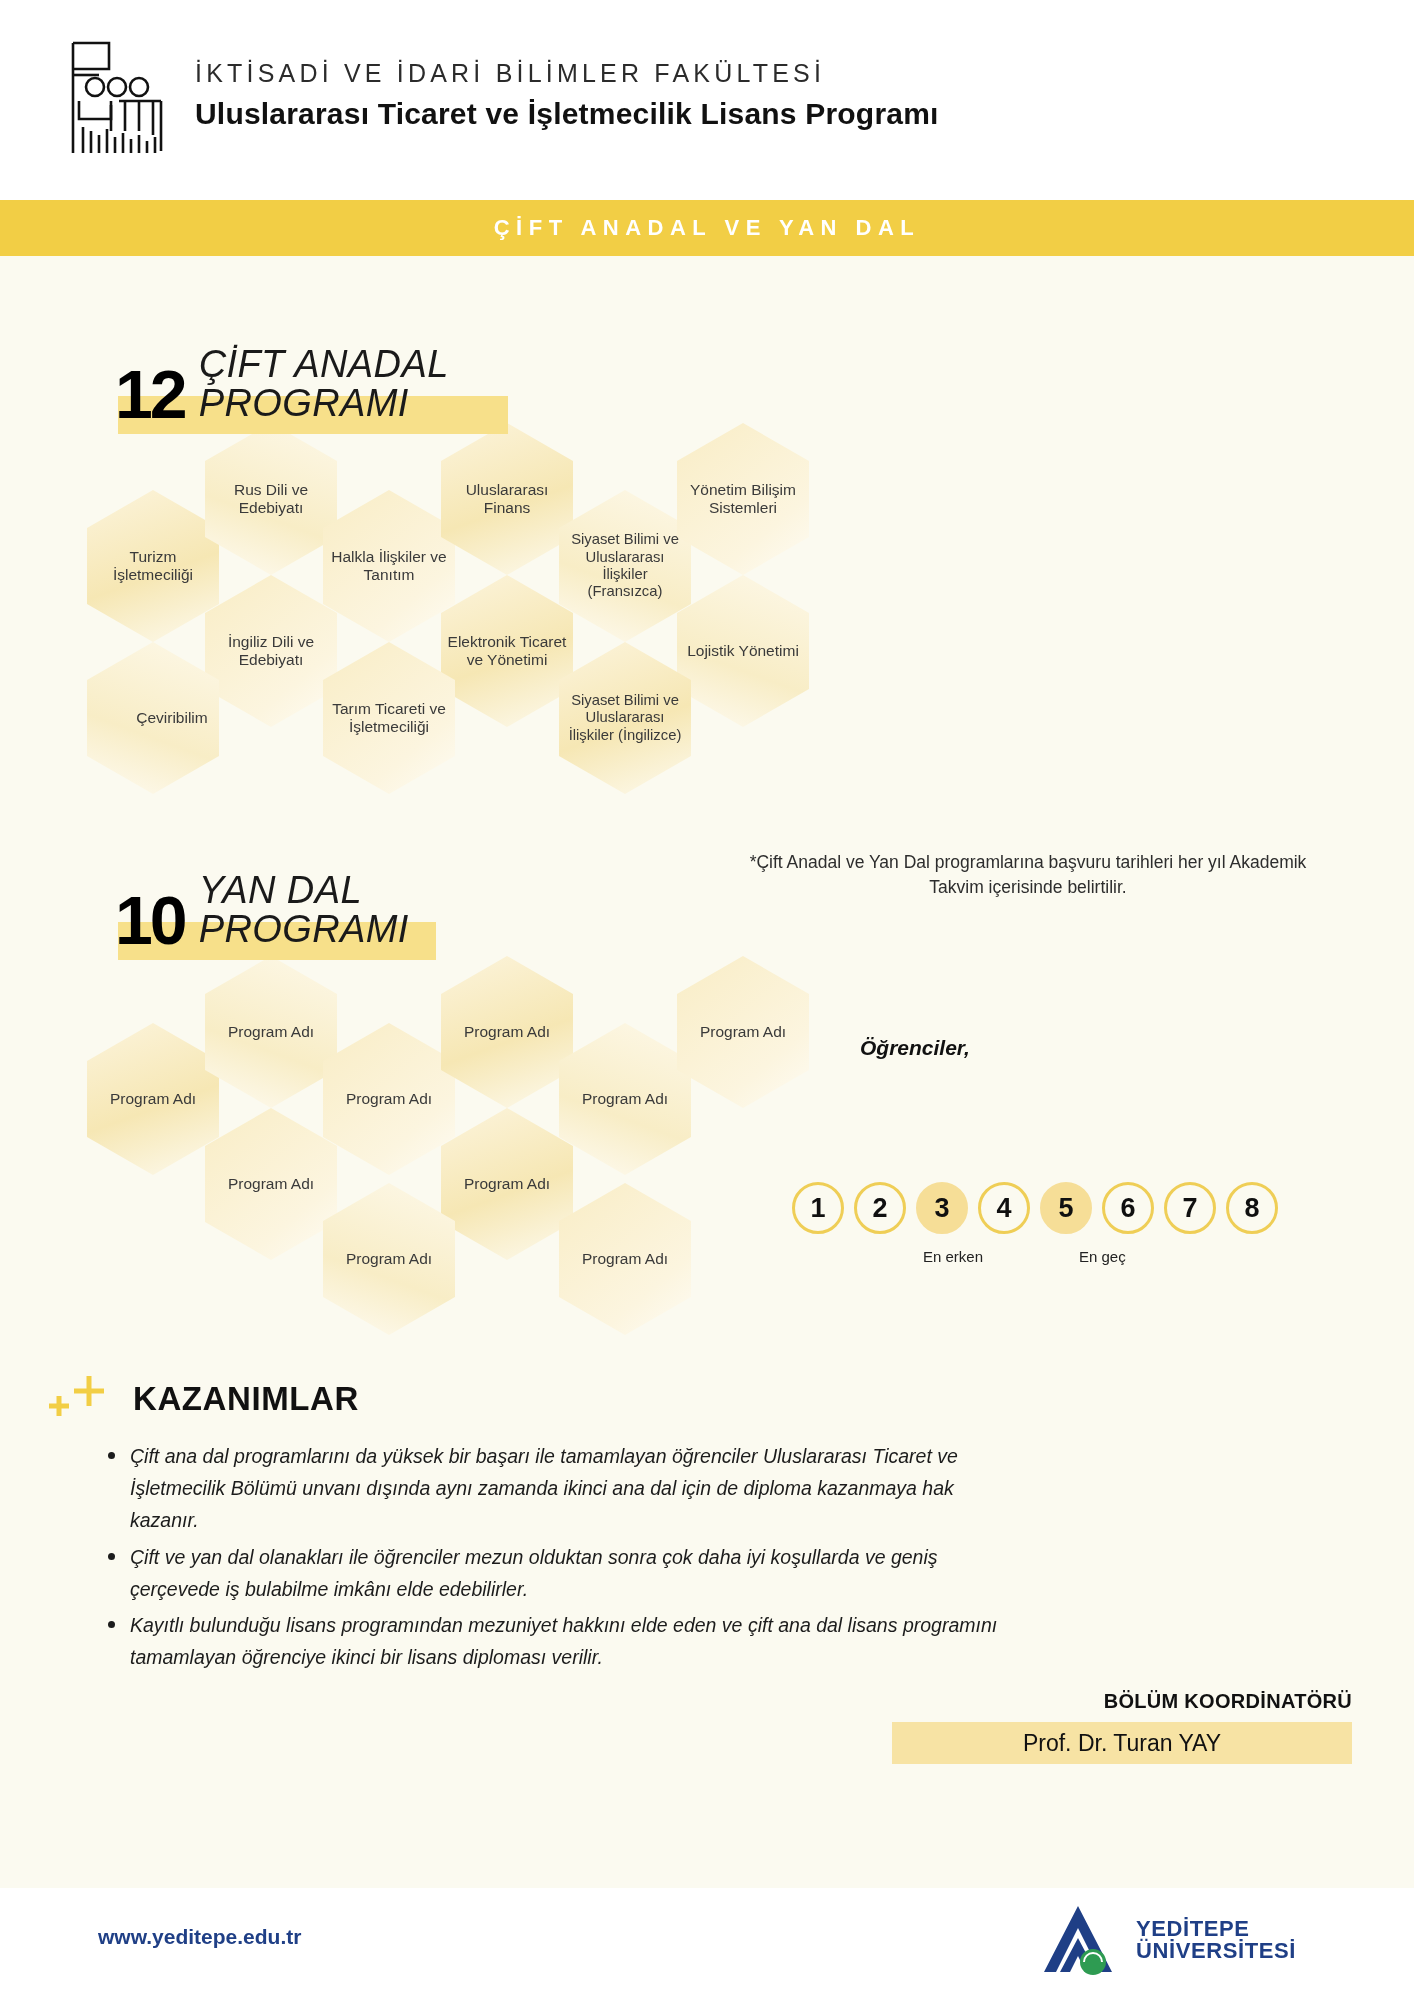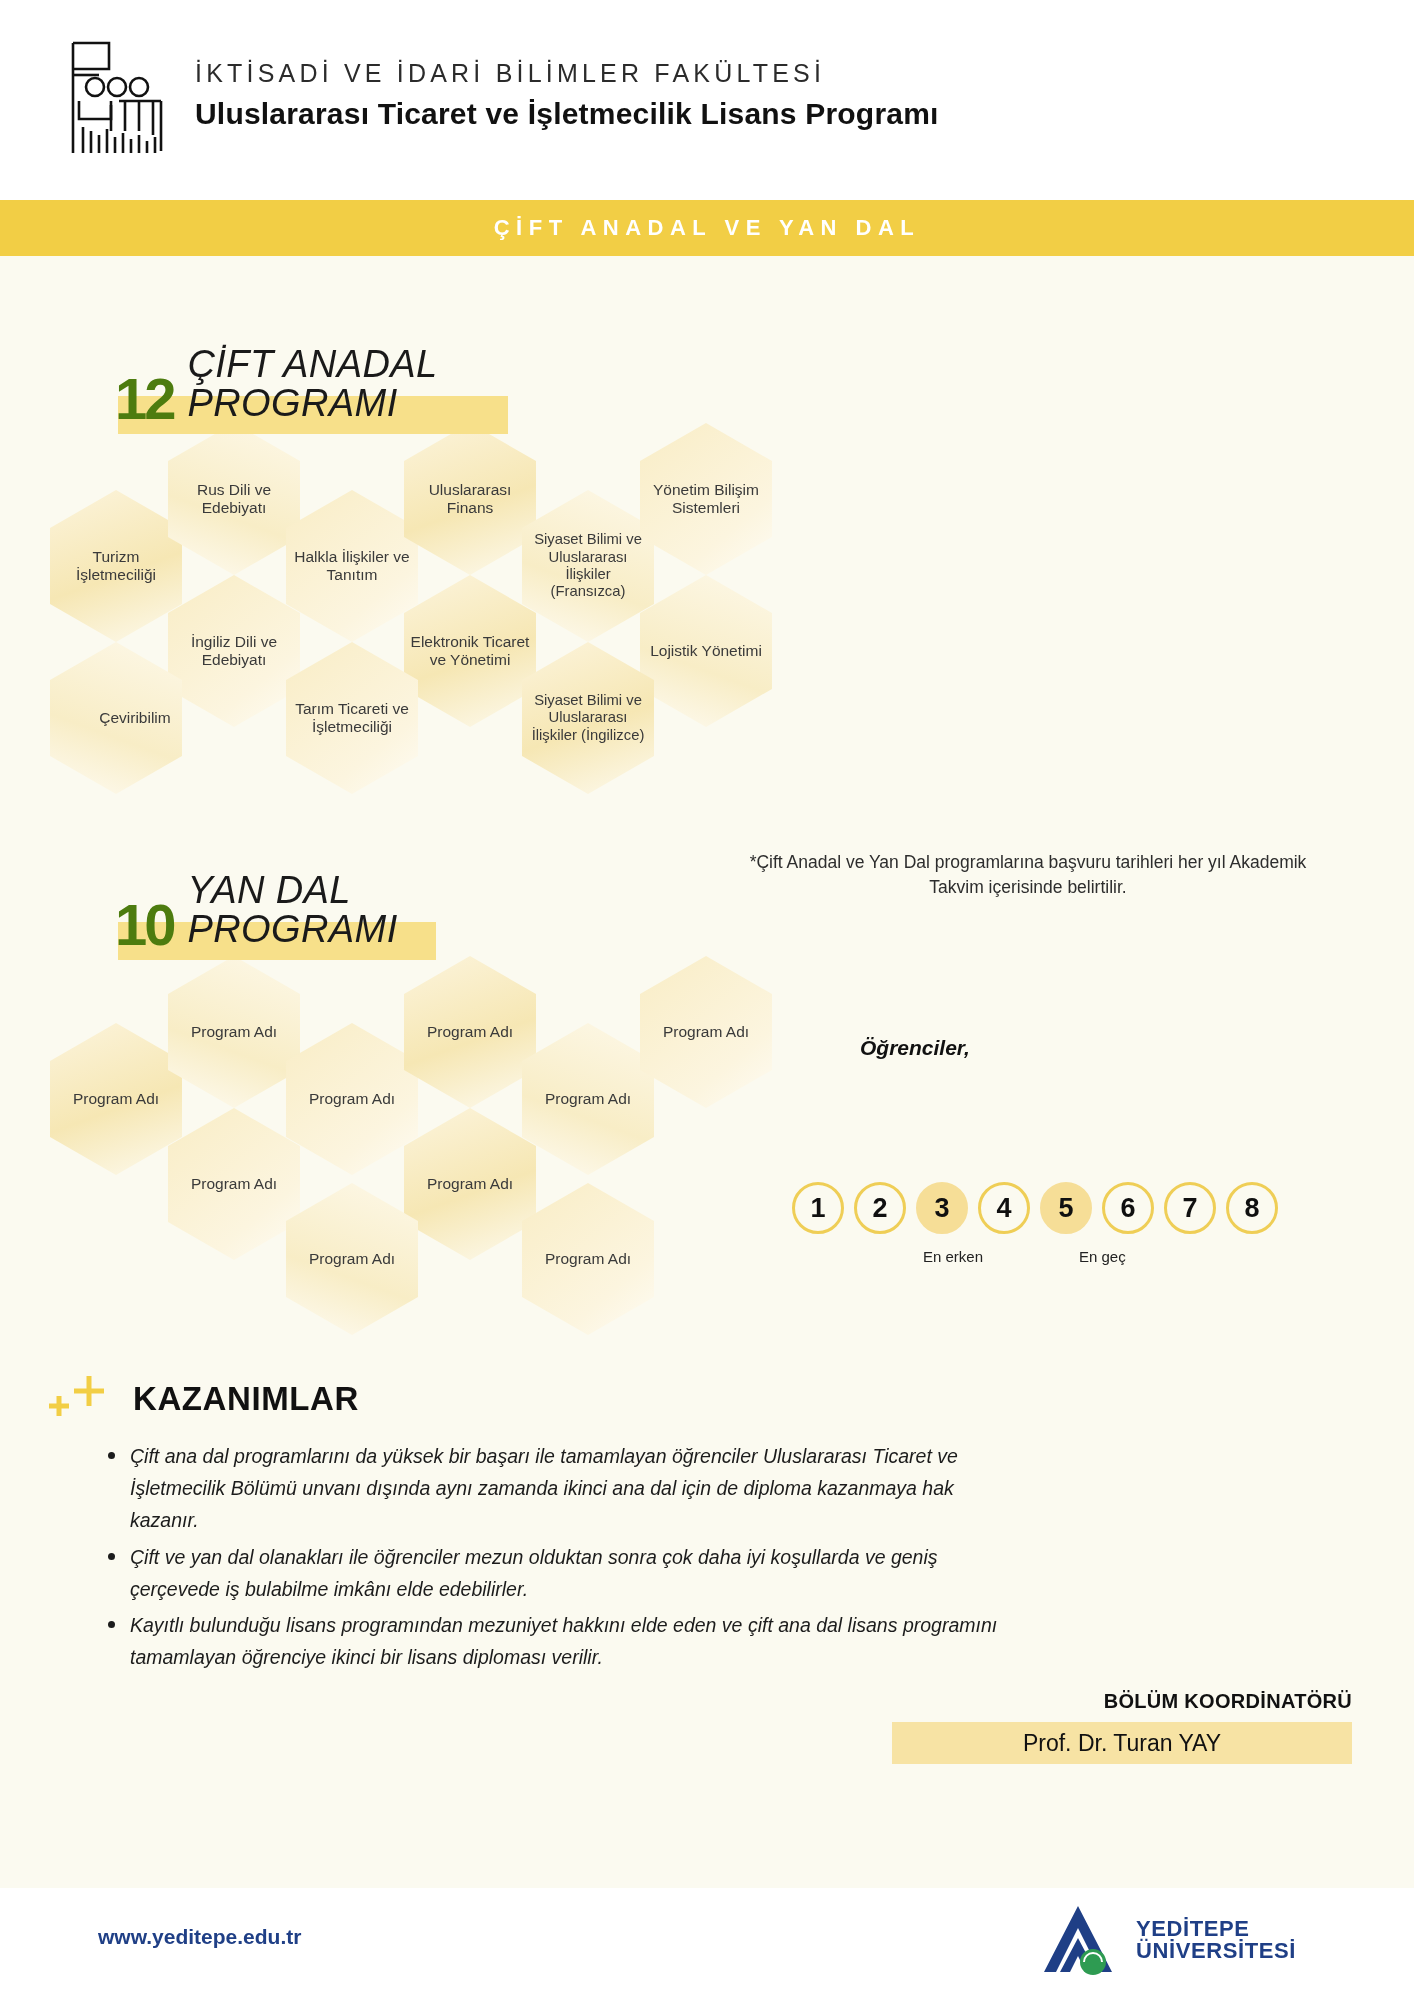--- a/index.html
+++ b/index.html
@@ -79,24 +79,24 @@
     background: #ffffff;
   }
 
   
   .sec-head {
     position: absolute;
     display: flex;
     align-items: flex-end;
   }
   .sec-num {
-    font-size: 58px;
+    font-size: 68px;
     font-weight: bold;
     line-height: 0.82;
-    color: #4d7c0f;
+    color: #000000;
     letter-spacing: -3px;
     position: relative;
     z-index: 3;
   }
   .sec-words {
     margin-left: 14px;
     position: relative;
     z-index: 3;
     line-height: 1.02;
     font-style: italic;
@@ -117,20 +117,21 @@
   
   .hexwrap { position: absolute; }
   .hex {
     position: absolute;
     width: 132px; height: 152px;
     clip-path: polygon(50% 0%, 100% 25%, 100% 75%, 50% 100%, 0% 75%, 0% 25%);
     display: flex;
     align-items: center;
     justify-content: center;
     text-align: center;
+    margin-left: 37px;
   }
   .hex.tone-a { background: linear-gradient(160deg, #FCF4DC 0%, #F6E7B4 55%, #FDFAEE 100%); }
   .hex.tone-b { background: linear-gradient(200deg, #FDF8E8 0%, #F8EDC6 60%, #FEFBF2 100%); }
   .hex.tone-c { background: linear-gradient(140deg, #F9EDC6 0%, #FCF5DF 70%, #FEFCF4 100%); }
   .hex-label {
     font-size: 15.5px;
     line-height: 1.17;
     color: #3a3a3a;
     padding: 0 4px;
     width: 160px;

